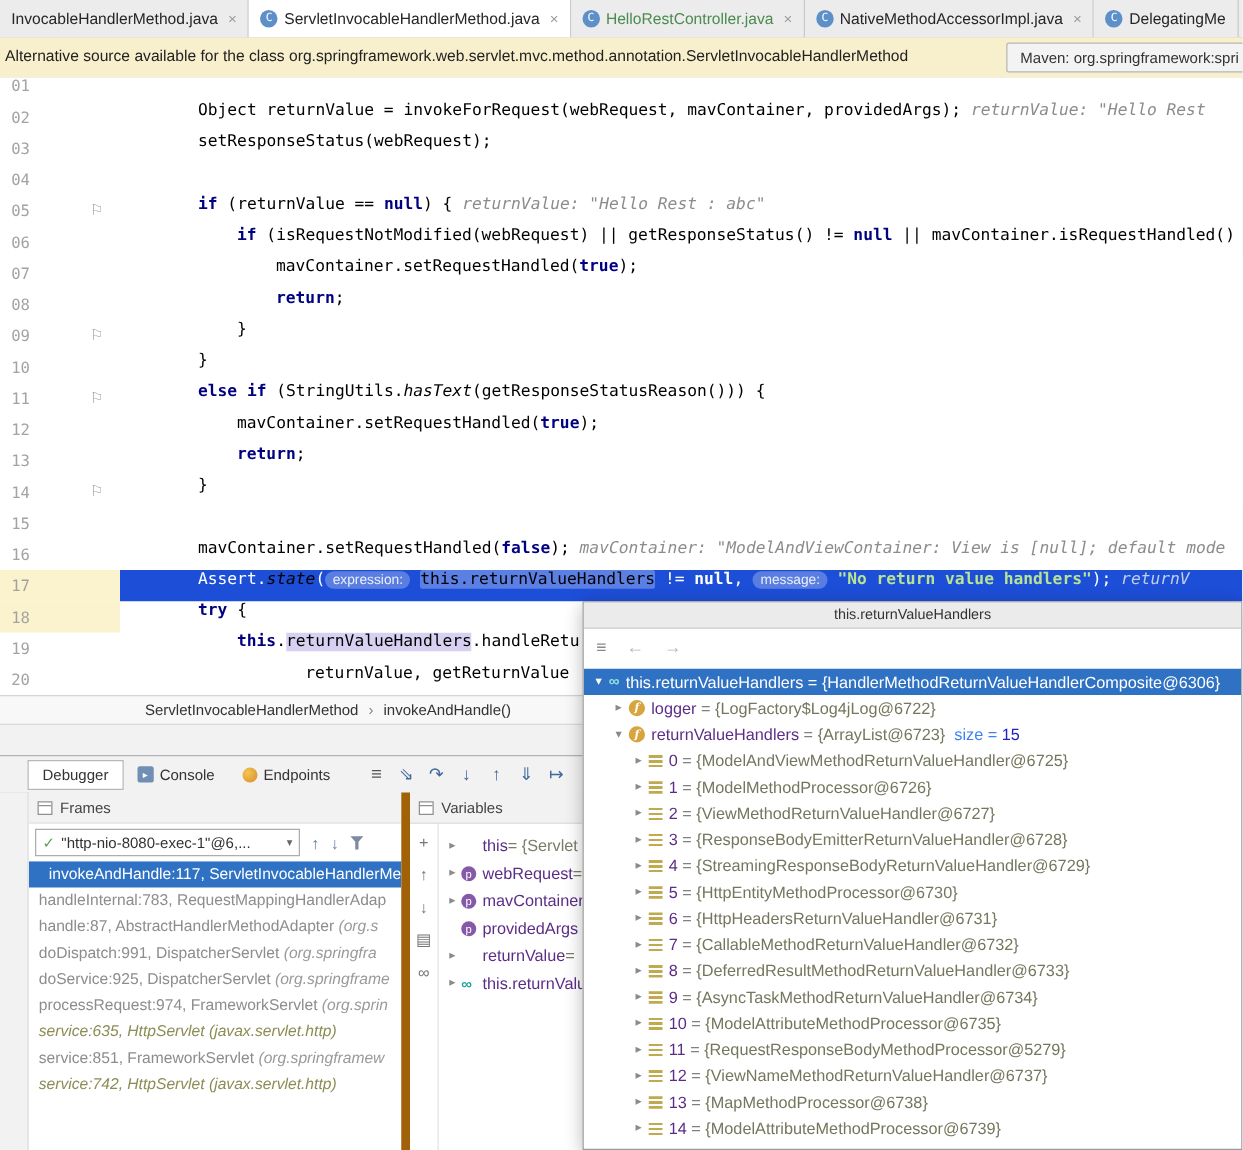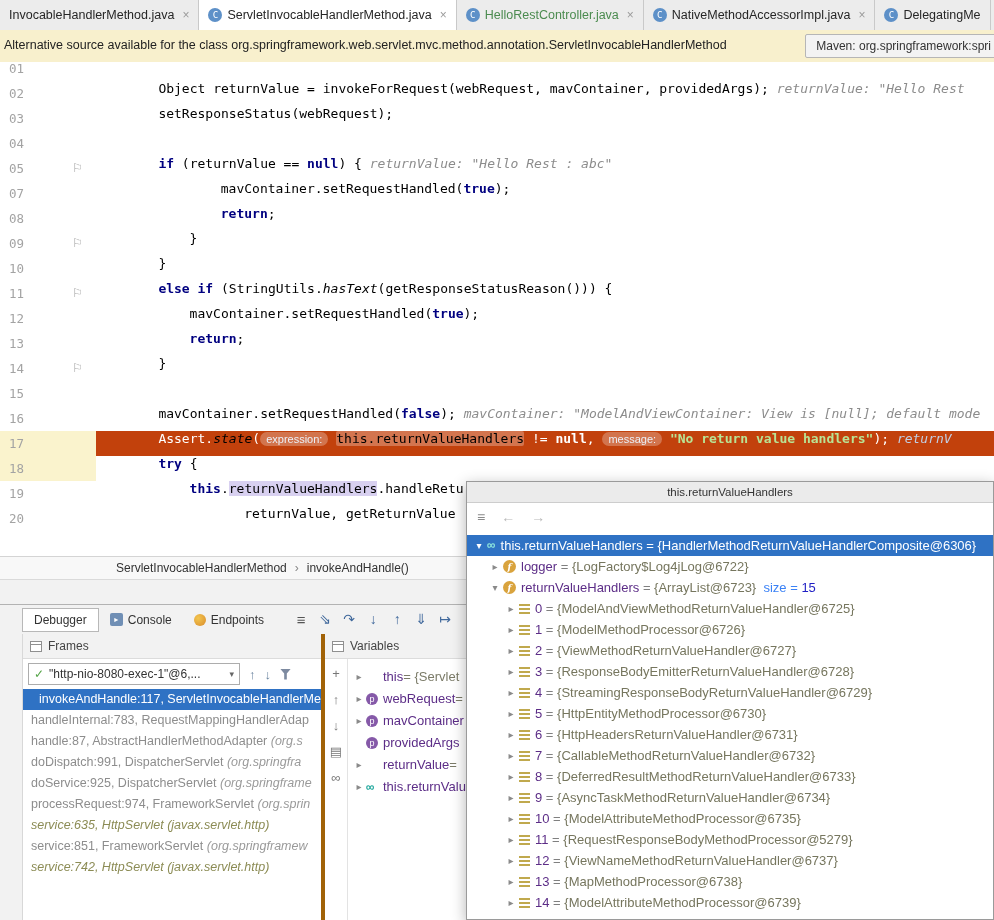--- a/index.html
+++ b/index.html
@@ -27,21 +27,21 @@
 
   
   #editor{position:absolute;top:62px;left:0;width:994px;height:494px;background:#fff;overflow:hidden;}
   #elines{margin-top:-6px;}
   .eline{display:flex;height:25px;line-height:25px;}
   .gut{width:96px;flex:none;display:flex;position:relative;}
   .gut.yellow{background:#faf3cd;}
   .lnum{width:24px;text-align:right;color:#a3a3a3;font:12.5px "DejaVu Sans Mono",monospace;line-height:25px;}
   .flag{position:absolute;left:72px;top:0;color:#a6a6a6;font-size:12px;}
   .ecode{flex:1;white-space:pre;font:13px "DejaVu Sans Mono",monospace;color:#000;overflow:hidden;}
-  .eline.exec .ecode{background:#c2410c;}
+  .eline.exec .ecode{background:#1d4ed8;}
   .p{color:#000;}
   .exec .p{color:#fff;}
   .k{color:#000080;font-weight:bold;}
   .exec .k{color:#fff;}
   .s{color:#008000;font-weight:bold;}
   .exec .s{color:#b9e394;}
   .i{font-style:italic;}
   .hint{color:#8c8c8c;font-style:italic;}
   .exec .hint{color:#c2cfe4;}
   .chip{background:#e8eaf0;color:#7b7b7b;border-radius:8px;padding:1px 6px;font-size:11px;
@@ -66,21 +66,21 @@
   .dtab.selected{background:#fff;border:1px solid #b8b8b8;margin-left:22px;}
   .console-ic{width:13px;height:13px;background:#708fb5;border-radius:2px;color:#fff;font-size:8px;
               display:inline-flex;align-items:center;justify-content:center;margin-right:5px;}
   .endpoints-ic{width:12px;height:12px;border-radius:50%;margin-right:5px;
               background:radial-gradient(circle at 35% 35%, #f3c64f, #d98b2b);}
   .stepicon{width:24px;text-align:center;color:#41699c;font-size:14px;margin-top:-1px;}
   .menuicon{color:#555;font-size:15px;margin-left:14px;}
 
   #dbody{position:absolute;top:29px;left:0;right:0;bottom:0;display:flex;}
   #leftstrip{width:22px;flex:none;border-right:1px solid #d8d8d8;background:#f2f2f2;}
-  #frames{width:298px;flex:none;background:#fff;border-right:4px solid #a16207;
+  #frames{width:298px;flex:none;background:#fff;border-right:7px solid #a16207;
           display:flex;flex-direction:column;overflow:hidden;}
   .phead{height:24px;flex:none;background:#f2f2f2;border-bottom:1px solid #dcdcdc;display:flex;
          align-items:center;font-size:12px;color:#444;padding:0 7px;gap:6px;}
   .pico{width:10px;height:9px;border:1px solid #909090;position:relative;background:#fff;flex:none;}
   .pico::before{content:"";position:absolute;left:0;right:0;top:2px;height:1px;background:#909090;}
 
   #threadrow{height:30px;flex:none;display:flex;align-items:center;background:#fff;padding:0 5px;gap:9px;}
   #threadcombo{width:212px;height:22px;border:1px solid #adadad;background:#fff;display:flex;
                align-items:center;font-size:12px;color:#333;padding:0 5px;gap:5px;box-sizing:border-box;}
   .chk{color:#57a64a;font-size:12px;}
@@ -199,20 +199,26 @@
           <span class="lnum">04</span>
         </div>
         <div class="ecode" style="padding-left: 0px;"></div>
       </div>
       <div class="eline">
         <div class="gut">
           <span class="lnum">05</span>
           <span class="flag">⚐</span>
         </div>
         <div class="ecode" style="padding-left: 62.4px;"><span class="k">if</span><span class="p"> (returnValue == </span><span class="k">null</span><span class="p">) { </span><span class="hint">returnValue: "Hello Rest : abc"</span></div>
+      </div>
+      <div class="eline">
+        <div class="gut">
+          <span class="lnum">06</span>
+        </div>
+        <div class="ecode" style="padding-left: 93.6px;"><span class="k">if</span><span class="p"> (isRequestNotModified(webRequest) || getResponseStatus() != </span><span class="k">null</span><span class="p"> || mavContainer.isRequestHandled()</span></div>
       </div>
       <div class="eline">
         <div class="gut">
           <span class="lnum">07</span>
         </div>
         <div class="ecode" style="padding-left: 124.8px;"><span class="p">mavContainer.setRequestHandled(</span><span class="k">true</span><span class="p">);</span></div>
       </div>
       <div class="eline">
         <div class="gut">
           <span class="lnum">08</span>

